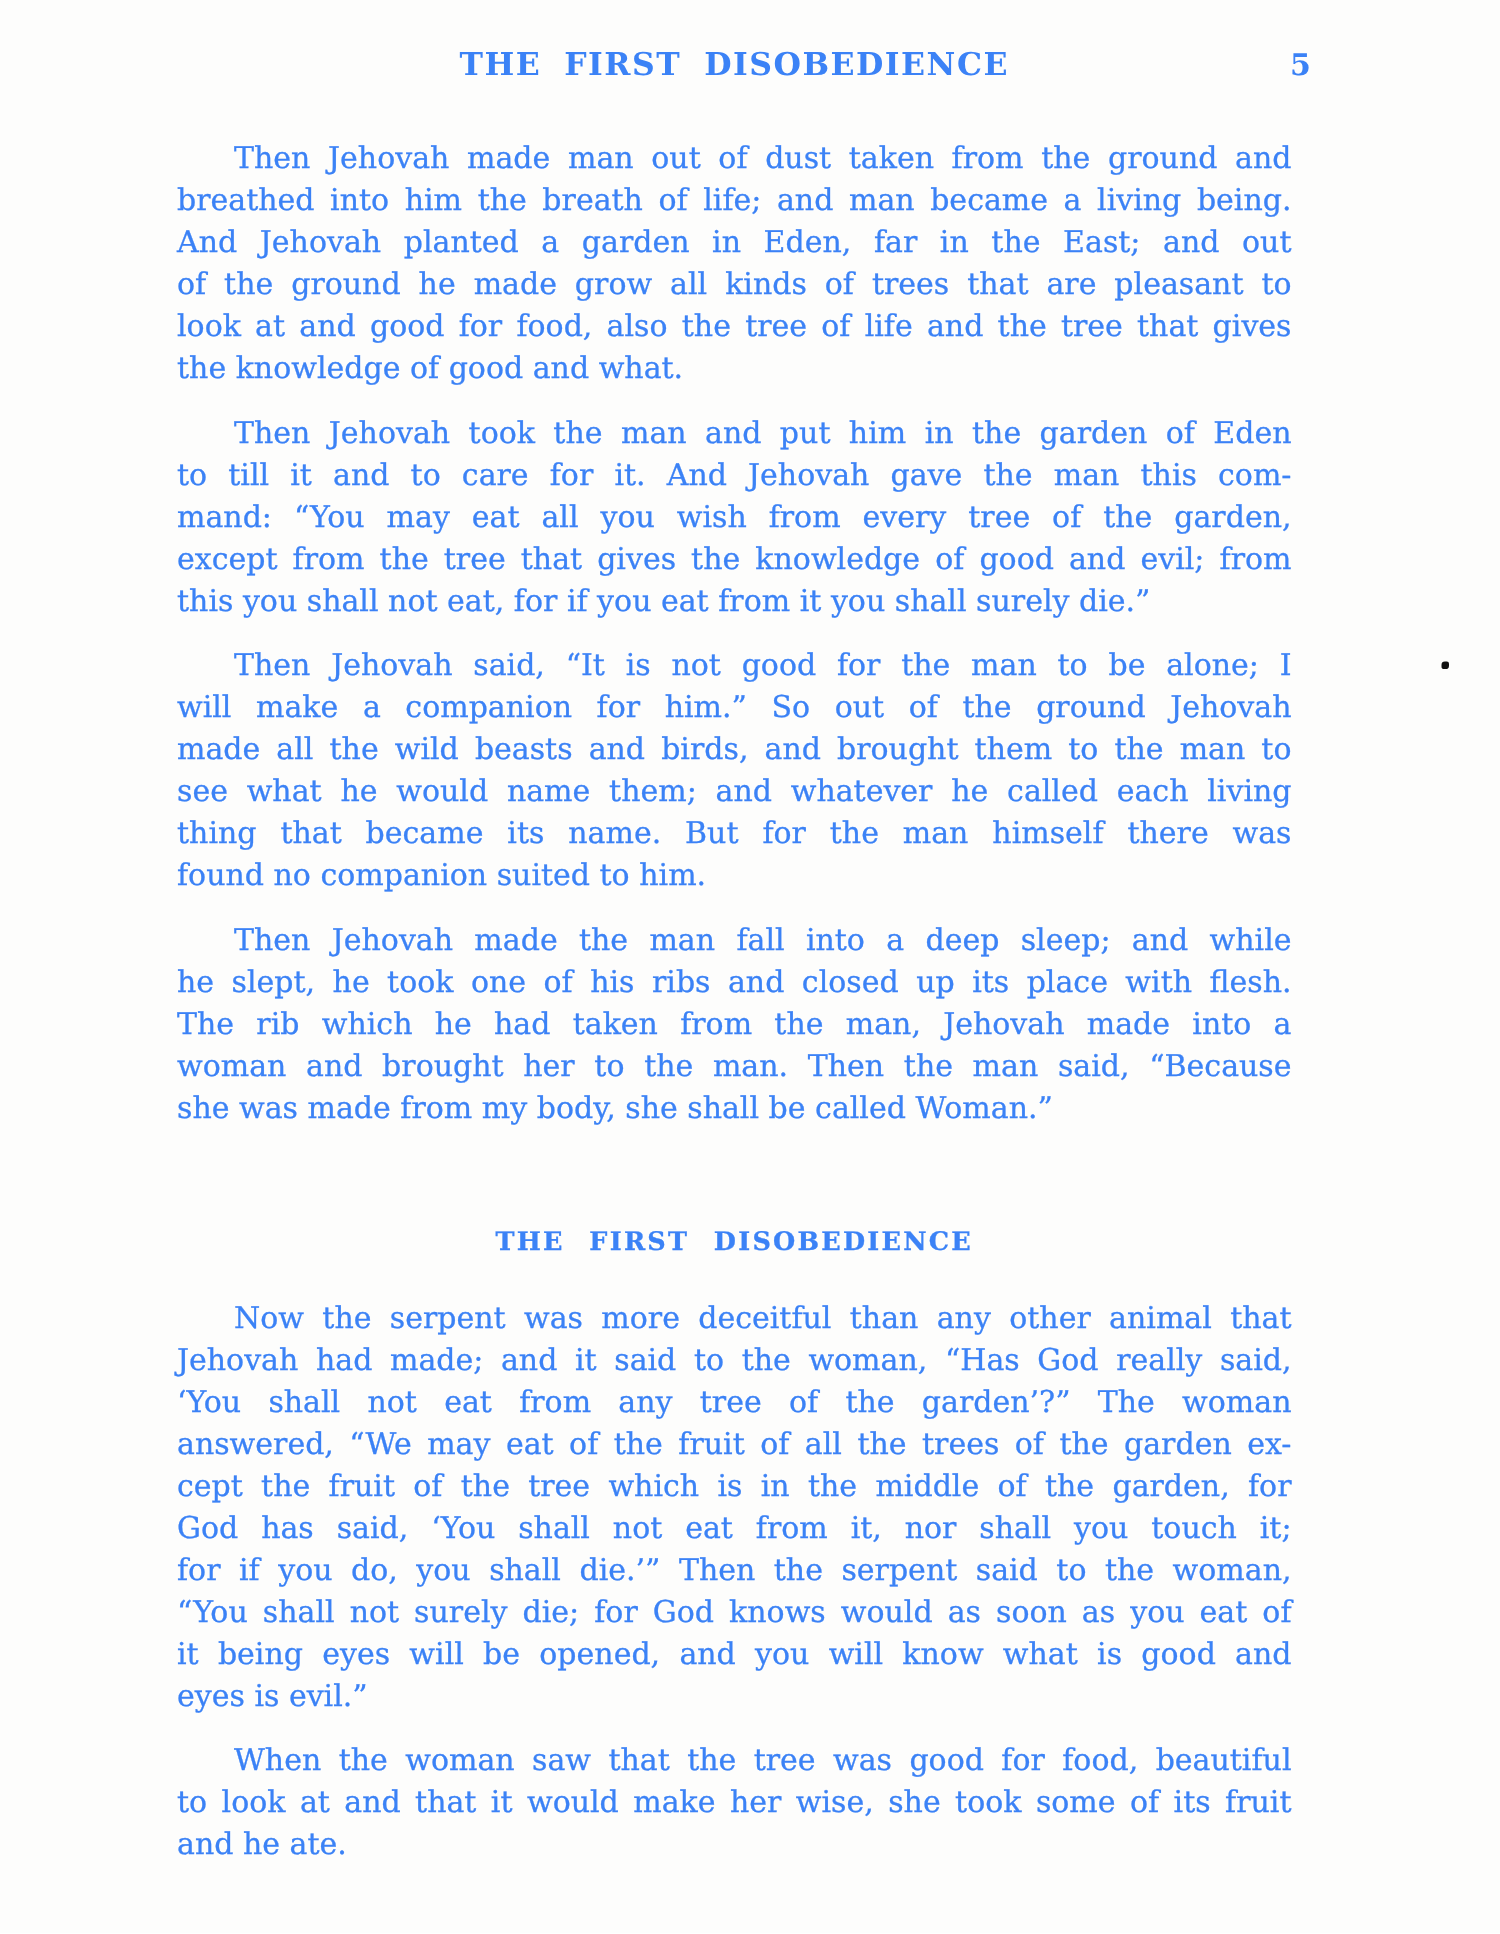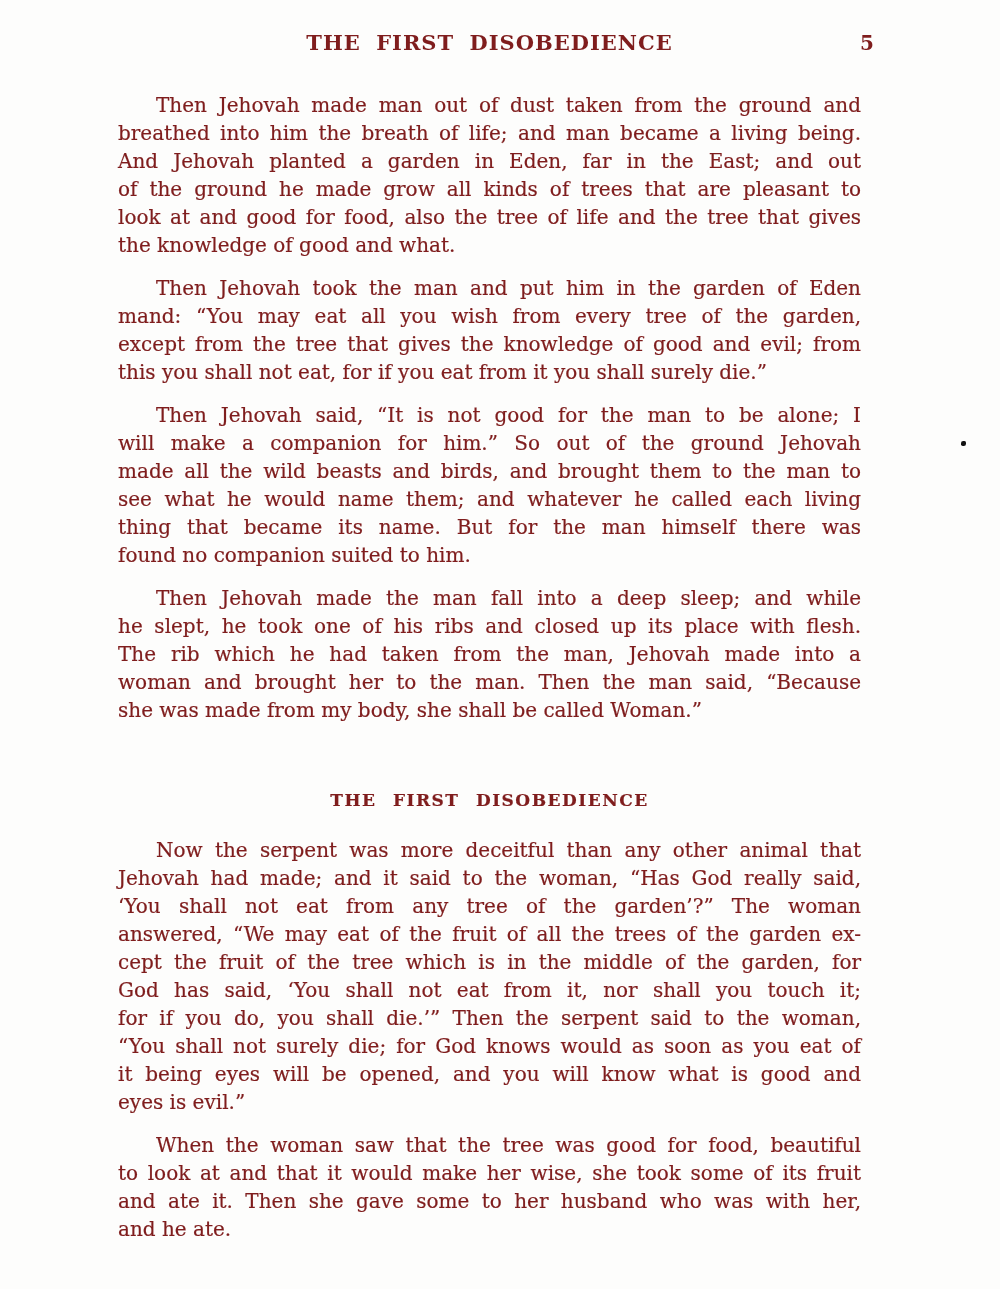--- a/index.html
+++ b/index.html
@@ -7,21 +7,21 @@
     padding: 0;
     background: #ffffff;
   }
   .page {
     position: relative;
     width: 1000px;
     height: 1289px;
     background: #fdfdfc;
     overflow: hidden;
     font-family: "DejaVu Serif", "Liberation Serif", serif;
-    color: #7f1d1d;
+    color: #3b82f6;
   }
   
   .running-header {
     position: absolute;
     top: 30px;
     left: 103px;
     width: 773px;
     height: 30px;
   }
   .rh-title {
@@ -95,20 +95,21 @@
     <div class="para">
         <div class="line">Then Jehovah made man out of dust taken from the ground and</div>
         <div class="line">breathed into him the breath of life; and man became a living being.</div>
         <div class="line">And Jehovah planted a garden in Eden, far in the East; and out</div>
         <div class="line">of the ground he made grow all kinds of trees that are pleasant to</div>
         <div class="line">look at and good for food, also the tree of life and the tree that gives</div>
         <div class="line last">the knowledge of good and what.</div>
       </div>
     <div class="para">
         <div class="line">Then Jehovah took the man and put him in the garden of Eden</div>
+        <div class="line">to till it and to care for it.  And Jehovah gave the man this com-</div>
         <div class="line">mand: “You may eat all you wish from every tree of the garden,</div>
         <div class="line">except from the tree that gives the knowledge of good and evil; from</div>
         <div class="line last">this you shall not eat, for if you eat from it you shall surely die.”</div>
       </div>
     <div class="para">
         <div class="line">Then Jehovah said, “It is not good for the man to be alone; I</div>
         <div class="line">will make a companion for him.”  So out of the ground Jehovah</div>
         <div class="line">made all the wild beasts and birds, and brought them to the man to</div>
         <div class="line">see what he would name them; and whatever he called each living</div>
         <div class="line">thing that became its name.  But for the man himself there was</div>
@@ -132,20 +133,19 @@
         <div class="line">cept the fruit of the tree which is in the middle of the garden, for</div>
         <div class="line">God has said, ‘You shall not eat from it, nor shall you touch it;</div>
         <div class="line">for if you do, you shall die.’”  Then the serpent said to the woman,</div>
         <div class="line">“You shall not surely die; for God knows would as soon as you eat of</div>
         <div class="line">it being eyes will be opened, and you will know what is good and</div>
         <div class="line last">eyes is evil.”</div>
       </div>
     <div class="para">
         <div class="line">When the woman saw that the tree was good for food, beautiful</div>
         <div class="line">to look at and that it would make her wise, she took some of its fruit</div>
-        <div class="line">and ate it.  Then she gave some to her husband who was with her,</div>
         <div class="line last">and he ate.</div>
       </div>
   </div>
 
   <div class="speck"></div>
 
 </div>
 
 </body></html>

